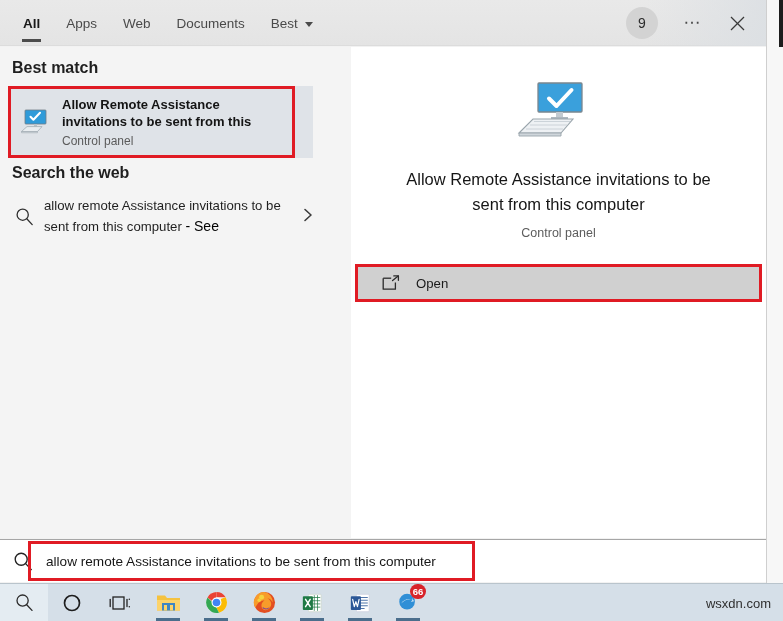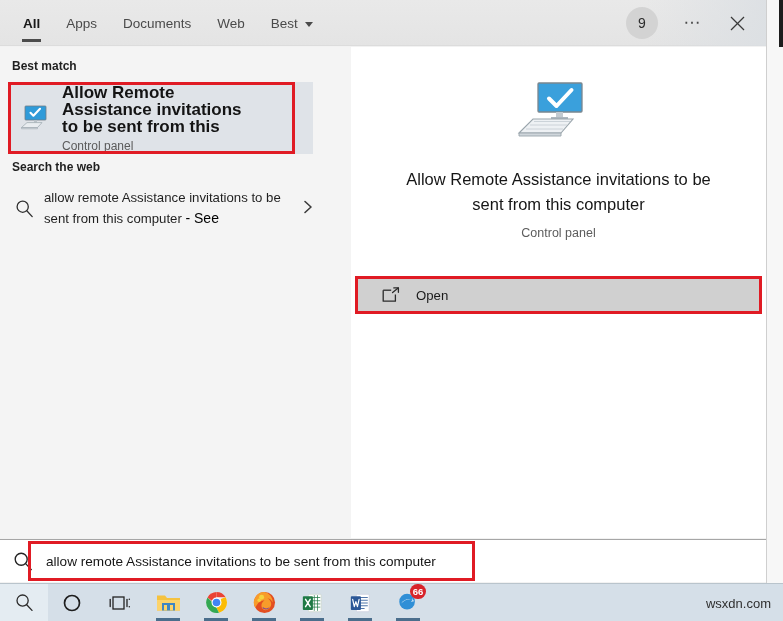--- a/index.html
+++ b/index.html
@@ -162,21 +162,21 @@
   .right-pane {
     position: absolute;
     left: 351px;
     top: 47px;
     width: 415px;
     height: 491px;
     background: #ffffff;
   }
 
   .section-head {
-    font-size: 12px;
+    font-size: 16px;
     font-weight: 700;
     color: #1f1f1f;
     padding: 12px 0 6px 12px;
   }
 
   
   .bestmatch-wrap {
     position: relative;
     margin: 3px 0 0 0;
     height: 72px;
@@ -209,21 +209,21 @@
   }
   .bm-icon {
     width: 34px;
     height: 34px;
     flex: 0 0 34px;
     margin-right: 10px;
     position: relative;
   }
   .bm-text { min-width: 0; }
   .bm-title {
-    font-size: 17px;
+    font-size: 13px;
     font-weight: 700;
     color: #141414;
     line-height: 17px;
     max-width: 190px;
   }
   .bm-sub {
     font-size: 12px;
     color: #5b5b5b;
     margin-top: 4px;
   }
@@ -284,21 +284,21 @@
     padding: 0 42px;
   }
   .preview-sub {
     font-size: 12.5px;
     color: #5c5c5c;
     margin-top: 9px;
   }
 
   .open-wrap {
     position: relative;
-    margin-top: 12px;
+    margin-top: 0;
     height: 26px;
   }
   .open-btn {
     position: absolute;
     left: 5px;
     top: 0;
     width: 404px;
     height: 36px;
     background: #d0d0d0;
     display: flex;
@@ -440,24 +440,24 @@
 
     <div class="header">
       <div class="tabs">
         <div class="tab active">
           <span>All</span>
         </div>
         <div class="tab">
           <span>Apps</span>
         </div>
         <div class="tab">
+          <span>Web</span>
+        </div>
+        <div class="tab">
           <span>Documents</span>
-        </div>
-        <div class="tab">
-          <span>Web</span>
         </div>
         <div class="tab">
           <span>Best</span>
           <span class="caret"></span>
         </div>
       </div>
 
       <div class="header-fade"></div>
 
       <div class="header-right">

